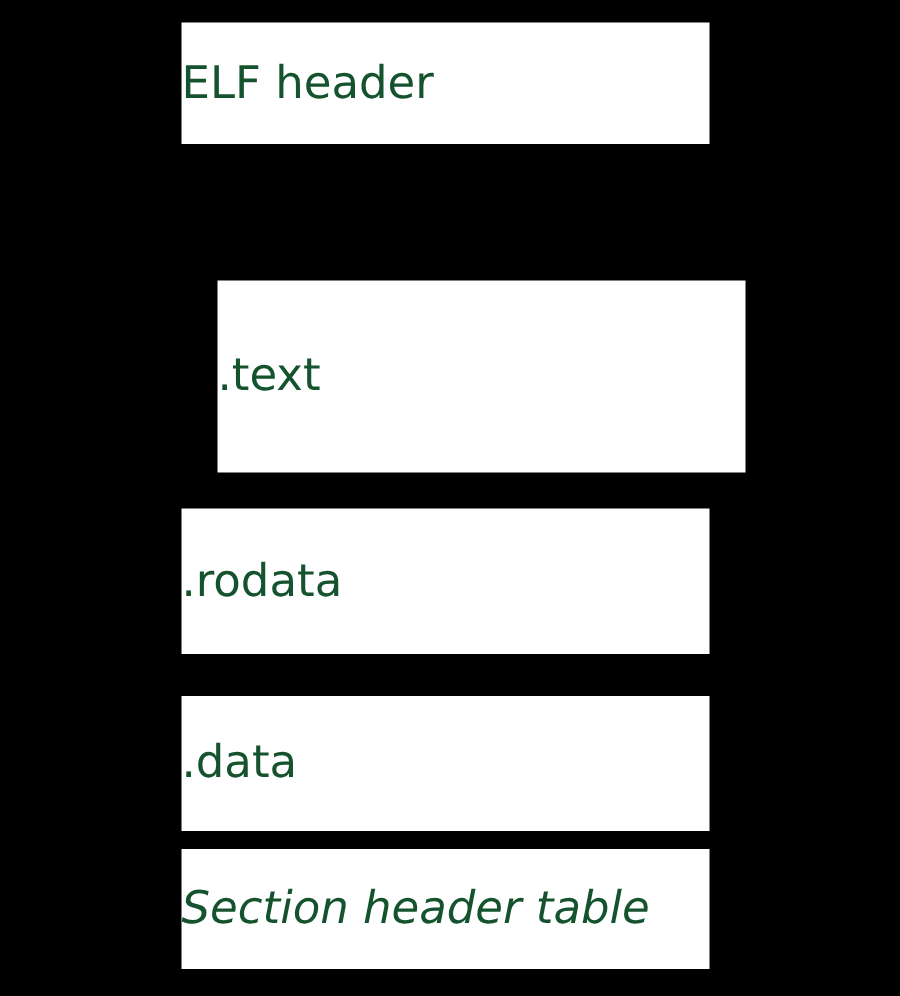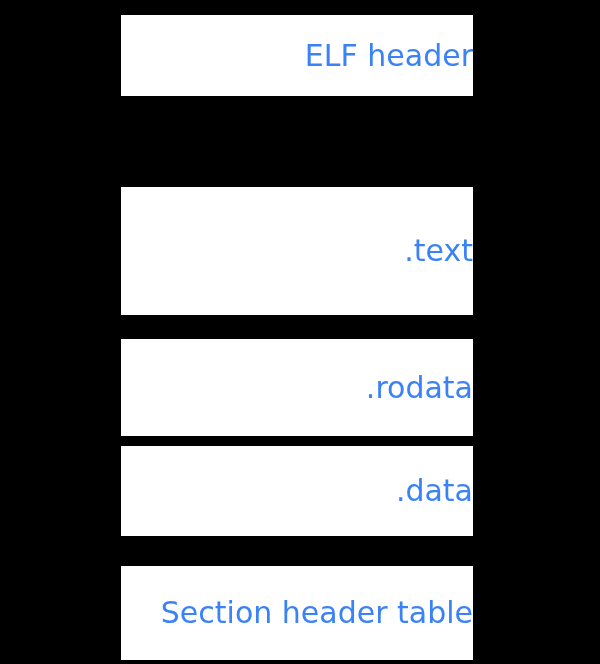--- a/index.html
+++ b/index.html
@@ -19,34 +19,34 @@
     top: 0;
     left: 0;
     width: 600px;
     height: 664px;
   }
   .box {
     position: absolute;
     left: 121px;
     width: 352px;
     background: #ffffff;
-    color: #3b82f6;
+    color: #14532d;
     display: flex;
     align-items: center;
-    justify-content: flex-end;
+    justify-content: flex-start;
     font-size: 30px;
     line-height: 1;
     box-sizing: border-box;
   }
   .box-0 { top: 15px;  height: 81px;  }
   .box-1 { top: 104px; height: 77px;  }
-  .box-2 { top: 187px; height: 128px; }
+  .box-2 { top: 187px; height: 128px; margin-left: 24px; }
   .box-3 { top: 323px; height: 97px; margin-top: 16px;  }
-  .box-4 { top: 446px; height: 90px;  }
-  .box-5 { top: 566px; height: 94px;  }
+  .box-4 { top: 464px; height: 90px;  }
+  .box-5 { top: 566px; height: 80px; font-style: italic;  }
   .box-label {
     white-space: nowrap;
   }
 </style>
 </head>
 <body>
 
 <div class="diagram">
 
   <div class="box box-0">

